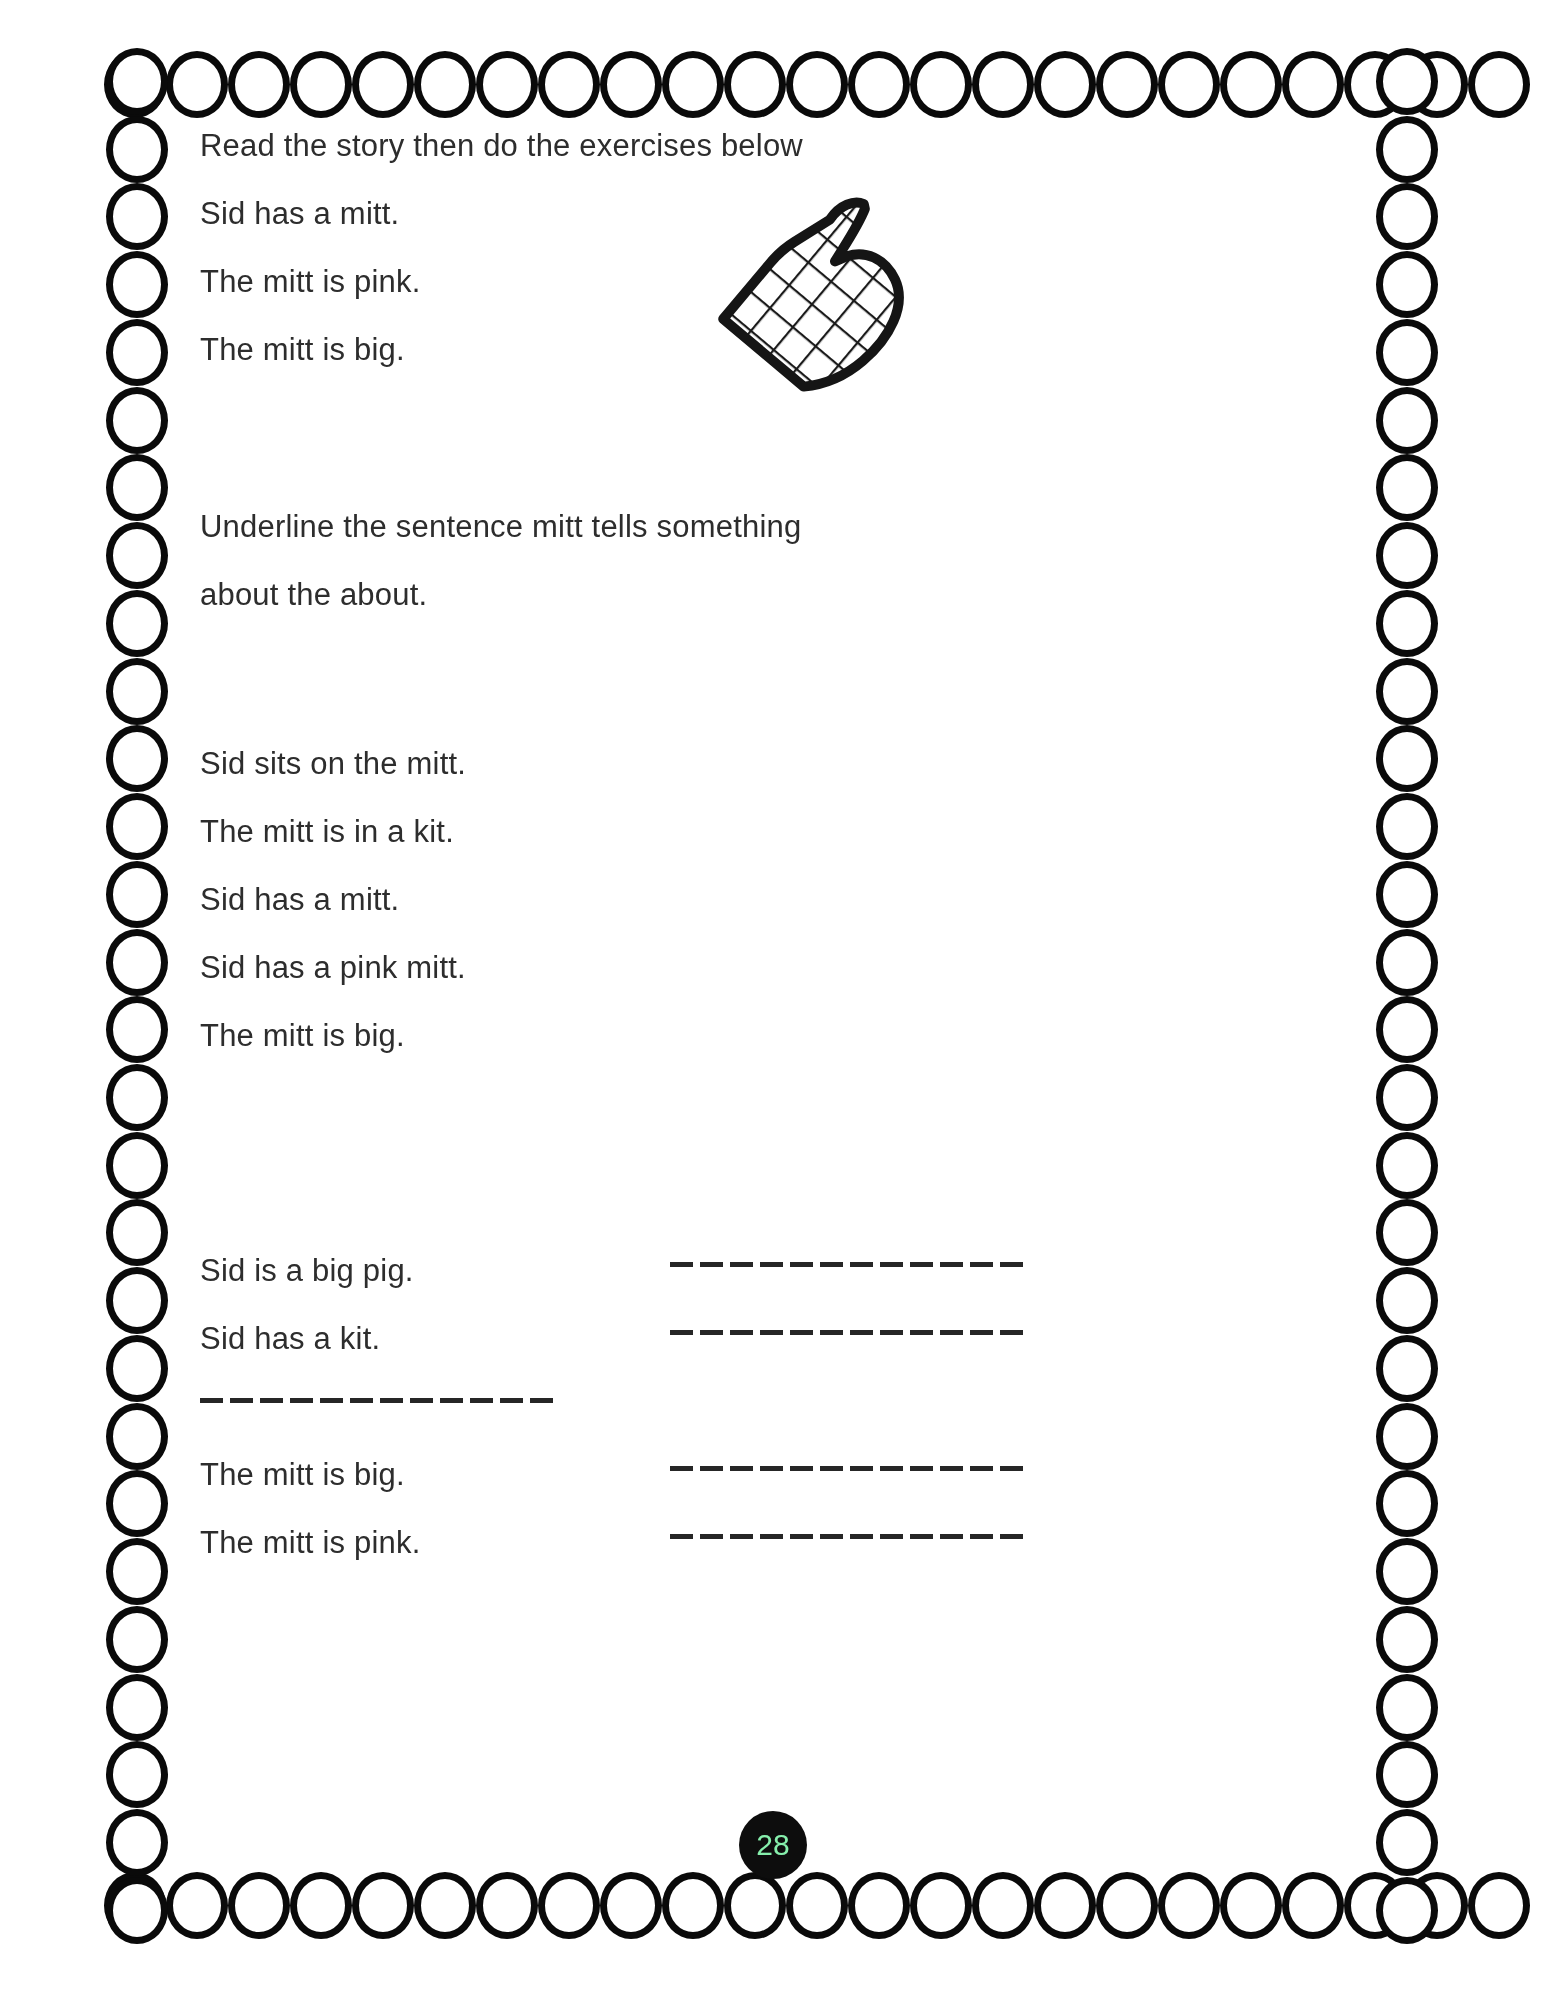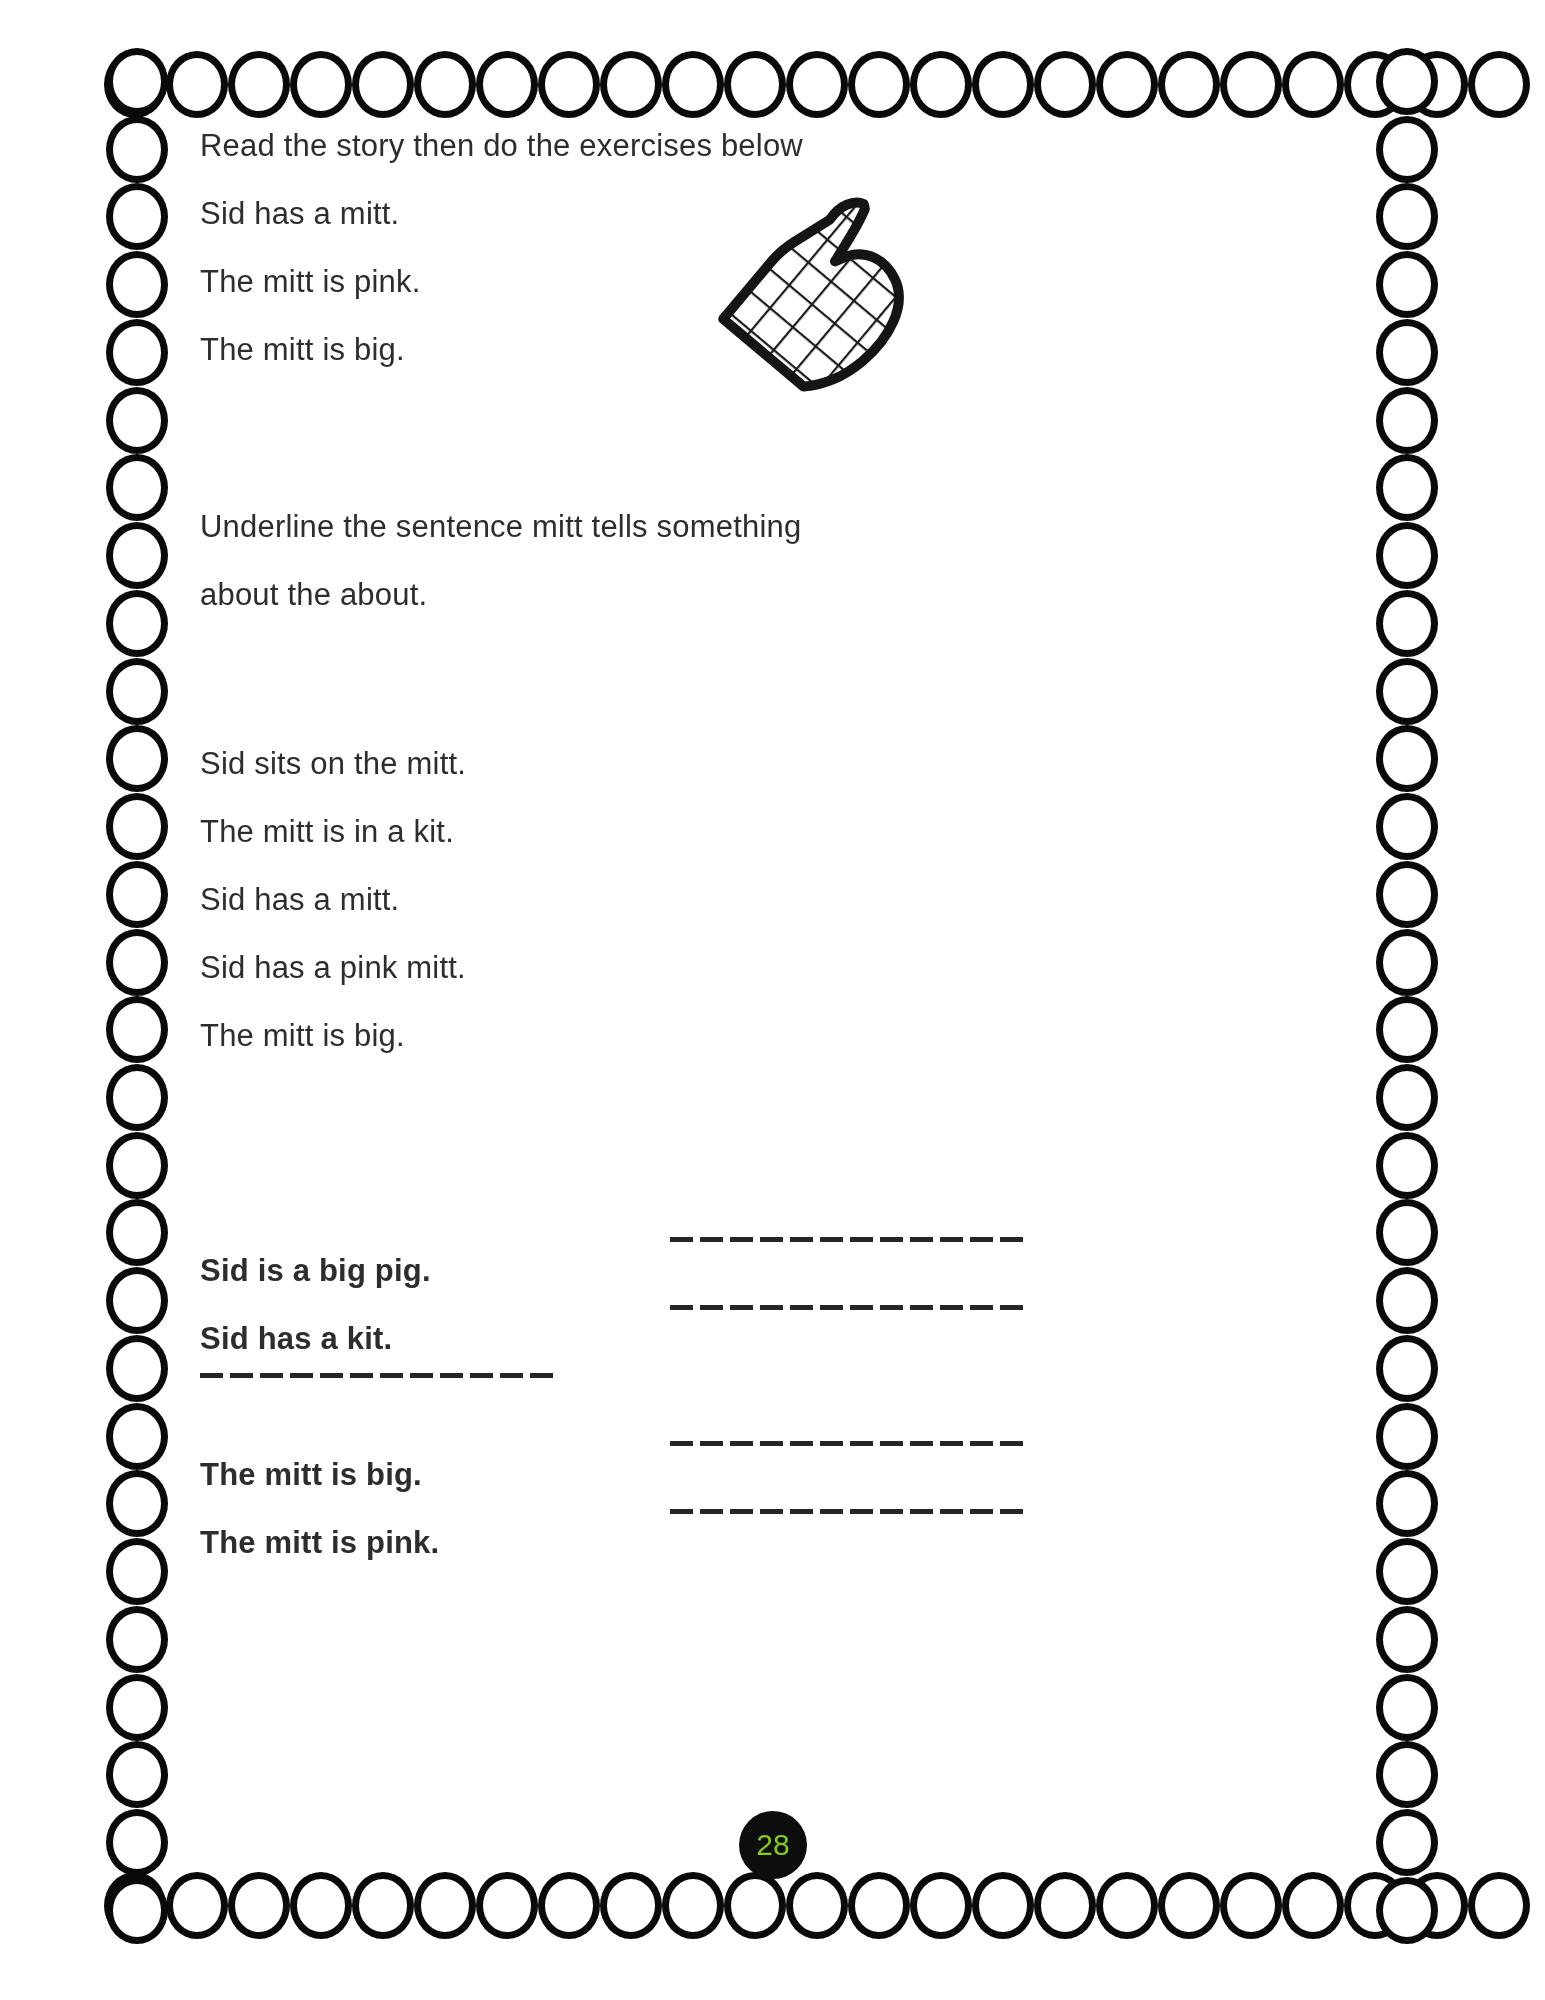--- a/index.html
+++ b/index.html
@@ -21,32 +21,32 @@
     width:62px;height:67px;border:7px solid #0a0a0a;border-radius:50%;
     background:#ffffff;
   }
   
   .content{position:absolute;left:200px;top:112px;width:1180px;font-size:31px;line-height:68px;letter-spacing:.2px;}
   .line{white-space:nowrap;}
   .spacer-a{height:109px;}
   .spacer-b{height:101px;}
   .spacer-c{height:83px;}
   .spacer-d{height:84px;}
-  .statement-row{display:flex;align-items:flex-start;height:68px;font-weight:bold;}
+  .statement-row{display:flex;align-items:center;height:68px;}
   .statement-label{flex:0 0 470px;white-space:nowrap;}
   .answer-blank{
     width:357px;height:5px;margin-bottom:13px;
     background:repeating-linear-gradient(90deg,#262626 0 23px,transparent 23px 30px);
   }
   
   .mitt{position:absolute;left:688px;top:192px;width:258px;height:238px;}
   
   .page-dot{
     position:absolute;left:739px;top:1811px;width:68px;height:68px;border-radius:50%;
-    background:#0d0d0d;color:#84cc16;display:flex;align-items:center;justify-content:center;
+    background:#0d0d0d;color:#86efac;display:flex;align-items:center;justify-content:center;
     font-size:30px;letter-spacing:0;
   }
 </style>
 </head>
 <body>
 
 <div class="ring-row top" id="ring-top">
     <div class="ring"></div>
     <div class="ring"></div>
     <div class="ring"></div>

